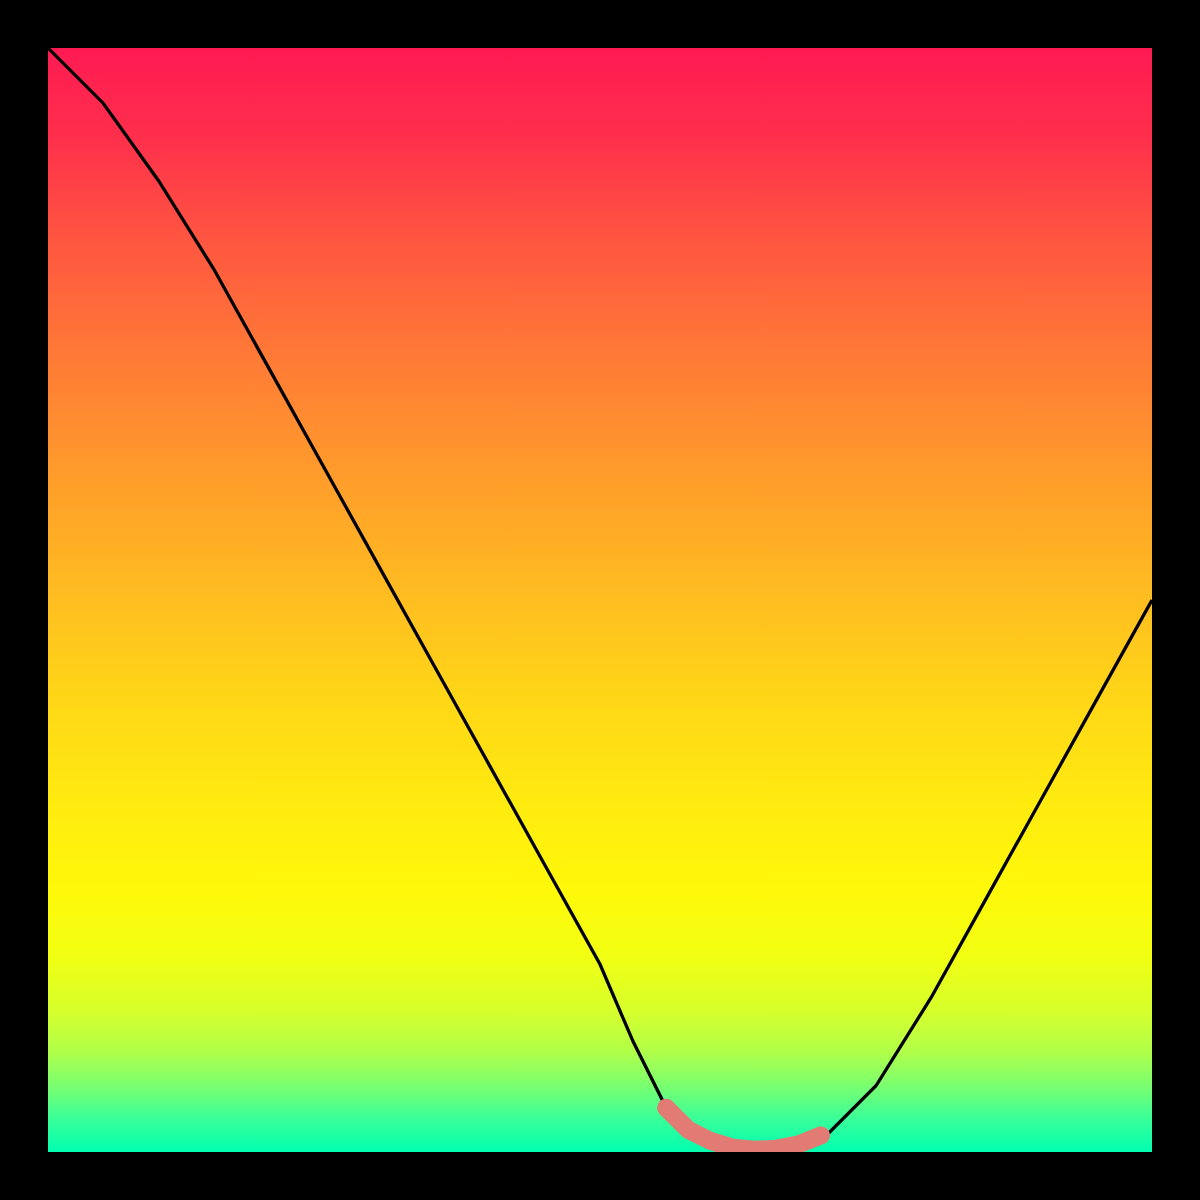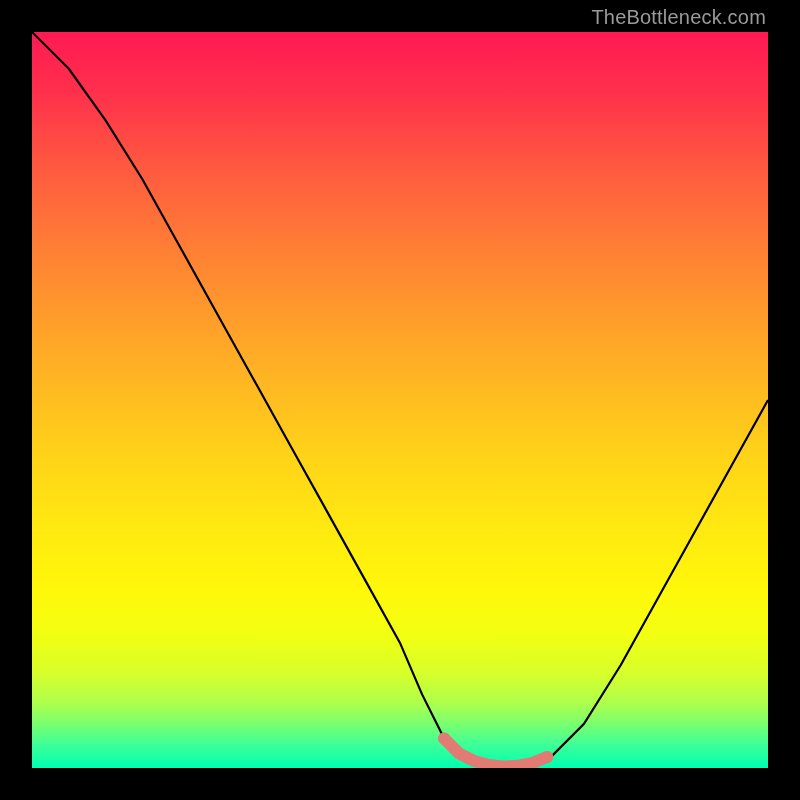--- a/index.html
+++ b/index.html
@@ -67,14 +67,13 @@
 <div class="chart-container">
   <div class="plot-area">
     <div class="gradient-bg"></div>
     <svg class="curve-svg" viewBox="0 0 736 736" preserveAspectRatio="none">
       <path id="main-curve" fill="none" stroke="#000" stroke-width="2.2" d="M0.00 0.00 L36.80 36.80 L73.60 88.32 L110.40 147.20 L147.20 213.44 L184.00 279.68 L220.80 345.92 L257.60 412.16 L294.40 478.40 L331.20 544.64 L368.00 610.88 L390.08 662.40 L412.16 706.56 L441.60 728.64 L463.68 736.00 L485.76 736.00 L515.20 728.64 L552.00 691.84 L588.80 632.96 L625.60 566.72 L662.40 500.48 L699.20 434.24 L736.00 368.00"></path>
       <path id="highlight-curve" fill="none" stroke="#e27b74" stroke-width="12" stroke-linecap="round" d="M412.16 706.56 L426.88 721.28 L441.60 728.64 L456.32 733.06 L471.04 734.53 L485.76 733.79 L500.48 730.85 L515.20 724.96"></path>
       <circle id="hl-start" r="6" fill="#e27b74" cx="412.16" cy="706.56"></circle>
       <circle id="hl-end" r="6" fill="#e27b74" cx="515.1999999999999" cy="724.96"></circle>
     </svg>
   </div>
-  <div class="attribution">TheBottleneck.com</div>
 </div>
 
 </body></html>

